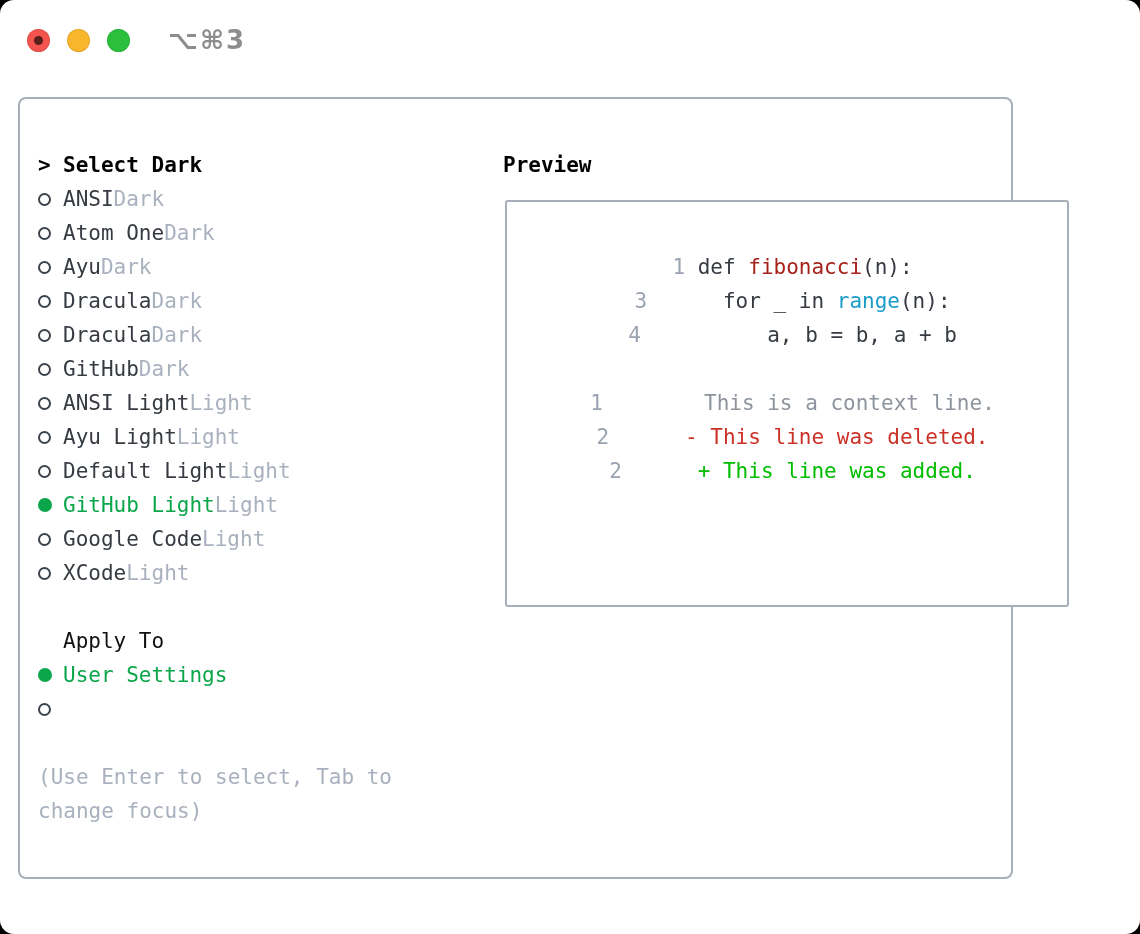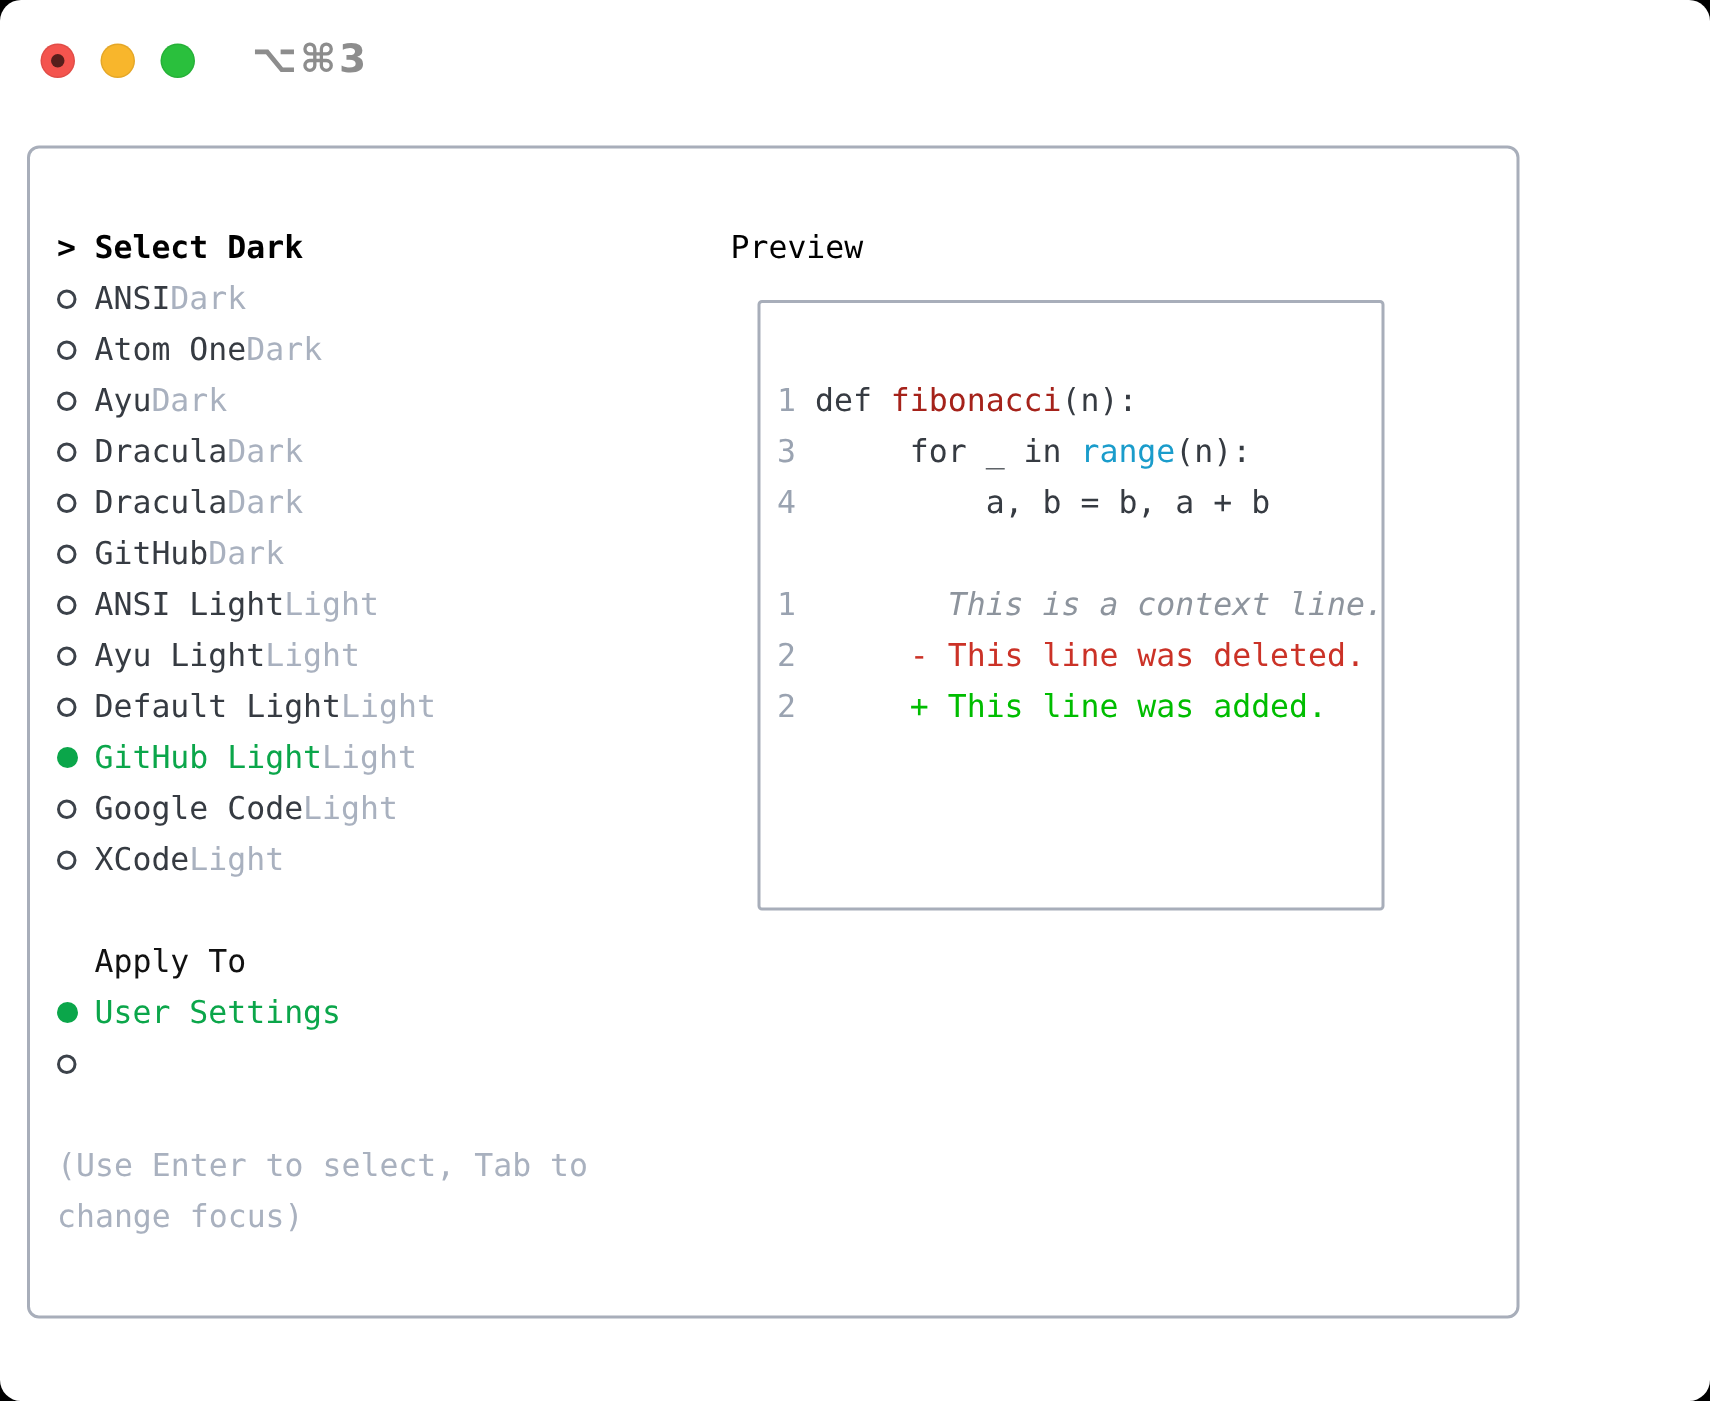--- a/index.html
+++ b/index.html
@@ -44,35 +44,35 @@
     width:14px;height:14px;border-radius:50%;
     background:var(--accent-green,#0ba64a);
   }
   .item-name{color:#363b42;}
   .item-name.selected{color:var(--accent-green,#0ba64a);}
   .item-variant{color:var(--muted-gray,#a9b1bf);}
   .apply-text{color:#111;}
   .hint .row{color:var(--muted-gray,#a9b1bf);}
   
   .preview-header{
-    position:absolute;left:467px;top:49px;height:34px;display:flex;align-items:center;
-    font-size:21px;font-weight:normal;color:#000;
+    position:absolute;left:483px;top:49px;height:34px;display:flex;align-items:center;
+    font-size:21px;font-weight:bold;color:#000;
   }
   .preview-box{
-    position:absolute;left:485px;top:101px;width:418px;height:407px;box-sizing:border-box;
-    border:2px solid var(--border-gray,#a8aeba);border-radius:3px;background:#fff;
+    position:absolute;left:485px;top:101px;width:564px;height:407px;box-sizing:border-box;
+    border:2px solid var(--border-gray,#a8aeba);border-radius:3px;background:#fff;text-align:center;
   }
   .code{padding:48px 0 0 11px;font-size:21px;}
   .code .line{height:34px;line-height:34px;white-space:pre;}
   .seg-ln{color:var(--line-number-gray,#9aa3b1);}
   .seg-code{color:var(--code-text,#363b42);}
   .seg-fn{color:var(--function-red,#a5221a);}
   .seg-num{color:var(--number-teal,#0d7d8c);}
   .seg-builtin{color:var(--builtin-blue,#1a9ccb);}
-  .seg-ctx{color:var(--context-gray,#8d949d);font-style:italic;}
+  .seg-ctx{color:var(--context-gray,#8d949d);}
   .seg-del{color:var(--diff-deleted-red,#cb3227);}
   .seg-add{color:var(--diff-added-green,#00bd00);margin-top:13px;}
 </style>
 </head>
 <body>
 
 <div class="window">
 
   <div class="titlebar">
     <div class="dot red">

